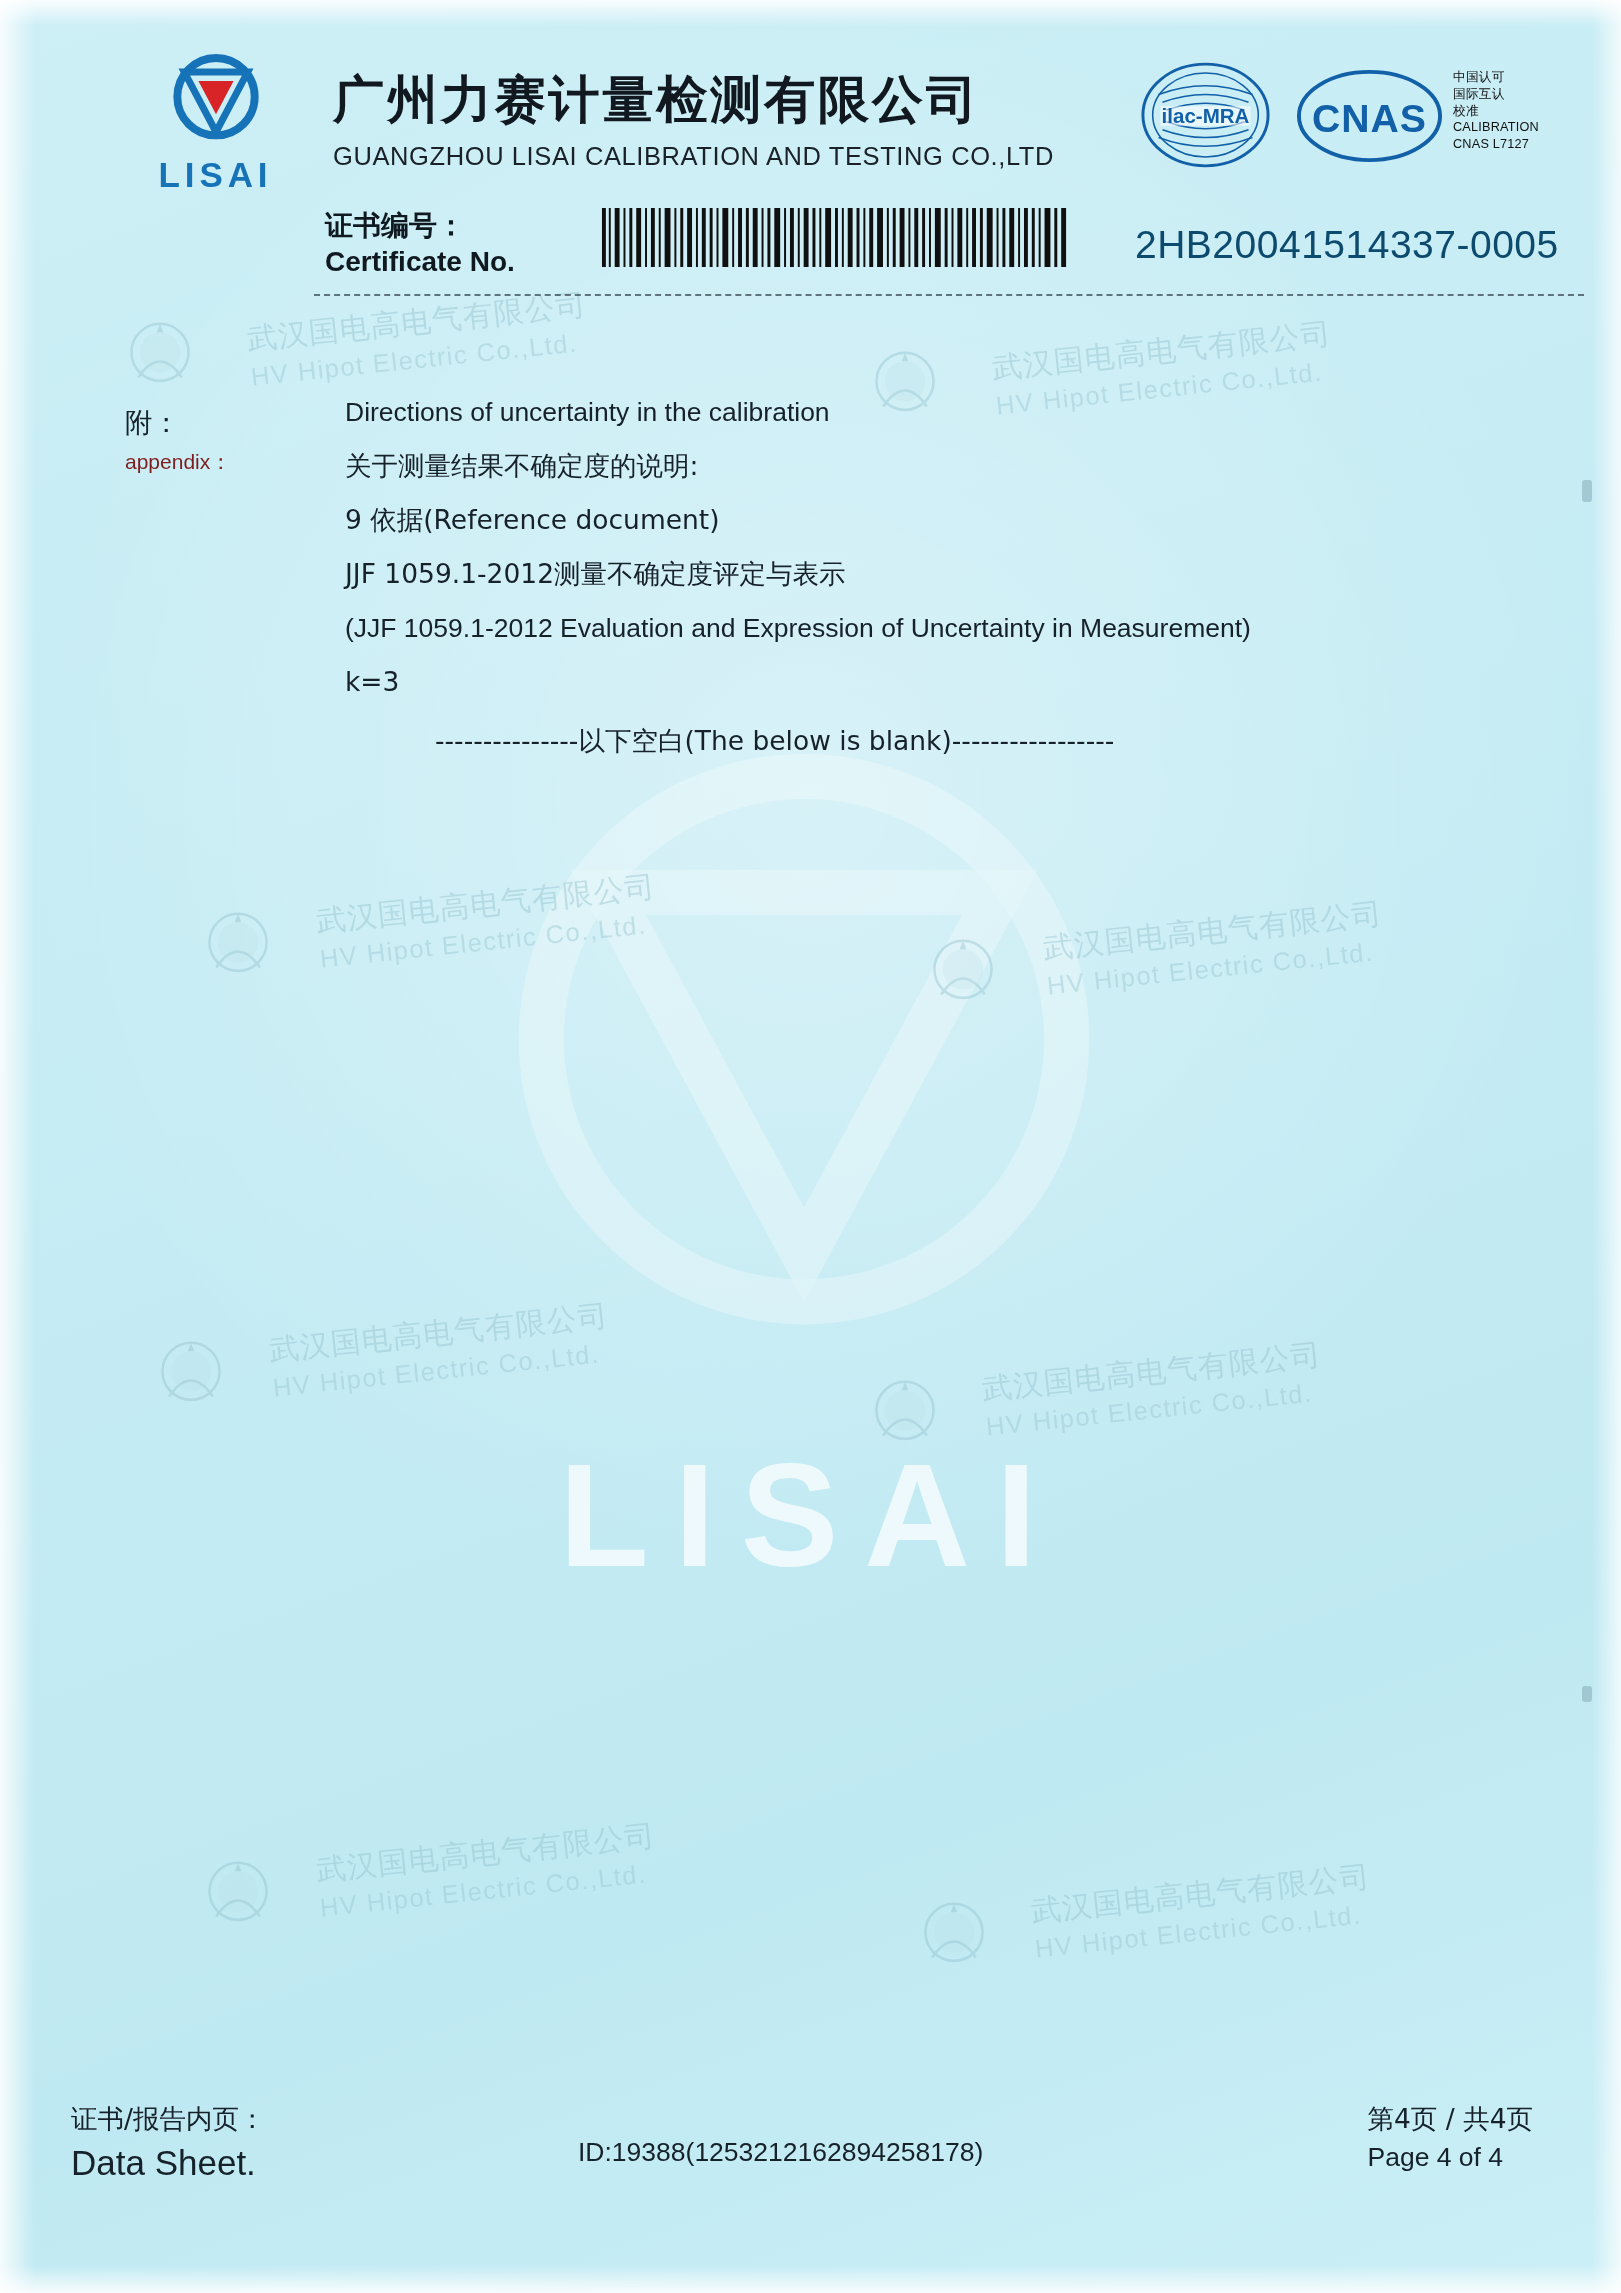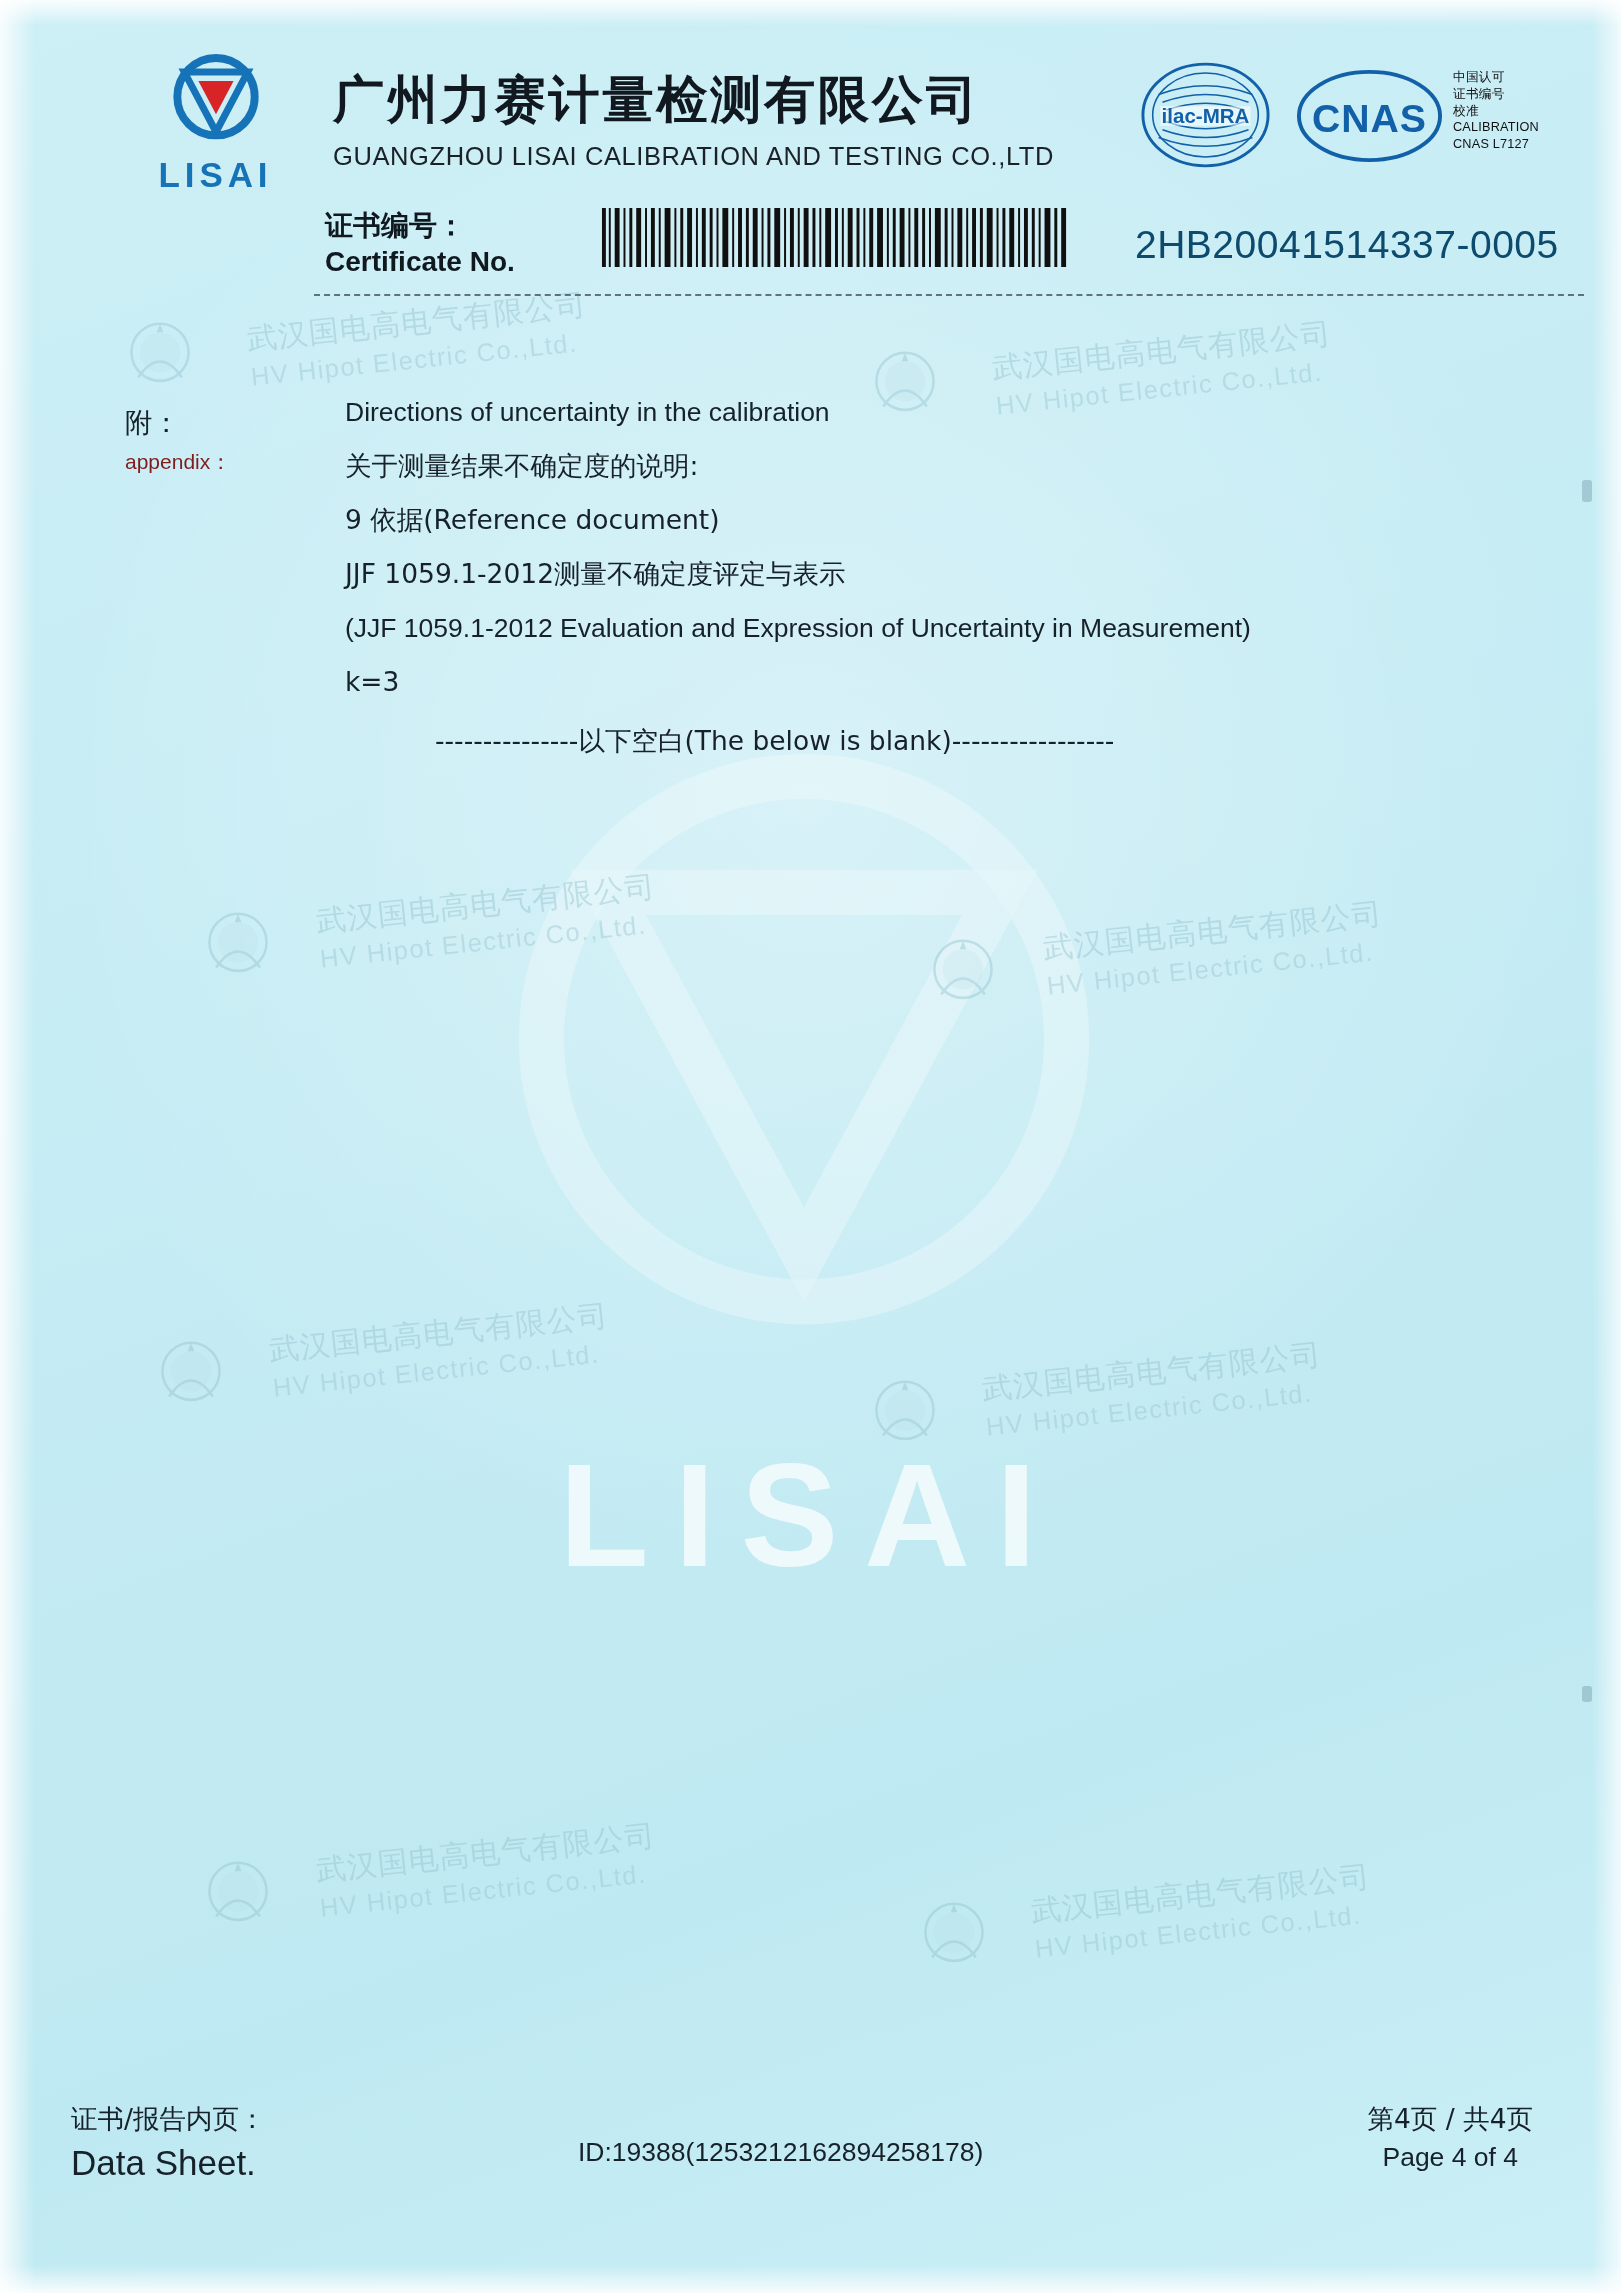--- a/index.html
+++ b/index.html
@@ -308,21 +308,21 @@
     left: 578px;
     top: 37px;
     font-size: 26.5px;
     color: #16212a;
     font-family: "Liberation Sans", sans-serif;
   }
   #footer-right {
     position: absolute;
     right: 88px;
     top: 0;
-    text-align: center;
+    text-align: left;
     line-height: 1.45;
   }
   #footer-right .cn {
     font-size: 26.5px;
     color: #16212a;
     font-family: "DejaVu Sans", sans-serif;
   }
   #footer-right .en {
     font-size: 26.5px;
     color: #16212a;
@@ -468,21 +468,21 @@
       <text x="68" y="63" text-anchor="middle" font-family="Liberation Sans, sans-serif" font-size="21" font-weight="bold" fill="#1160a8">ilac-MRA</text>
     </svg>
 
     <svg id="cnas-mark" viewBox="0 0 150 100">
       <ellipse cx="75" cy="50" rx="72" ry="45" fill="none" stroke="#1160a8" stroke-width="4"></ellipse>
       <text x="75" y="66" text-anchor="middle" font-family="Liberation Sans, sans-serif" font-size="40" font-weight="bold" fill="#1160a8" letter-spacing="1">CNAS</text>
     </svg>
 
     <div id="cnas-text">
       <div>中国认可</div>
-      <div>证书编号</div>
+      <div>国际互认</div>
       <div>校准</div>
       <div>CALIBRATION</div>
       <div>CNAS L7127</div>
     </div>
 
     <div id="cert-label">
       <div class="cn">证书编号：</div>
       <div class="en">Certificate No.</div>
     </div>
 

